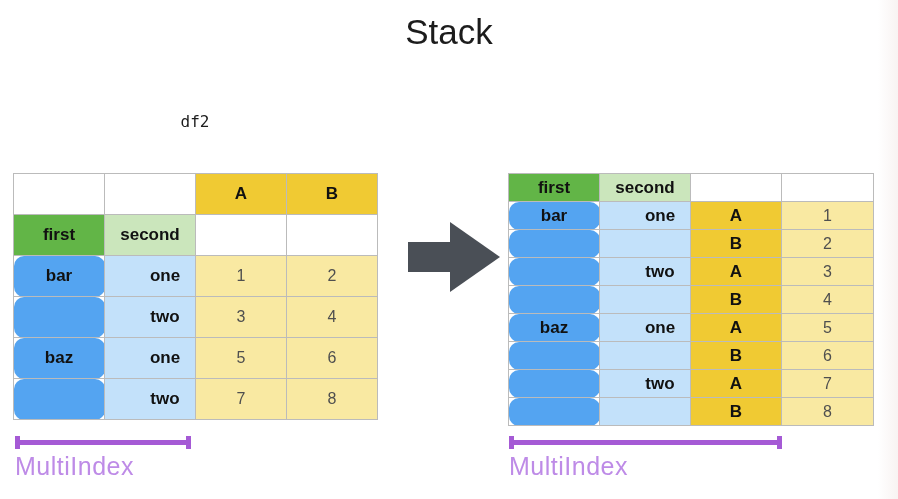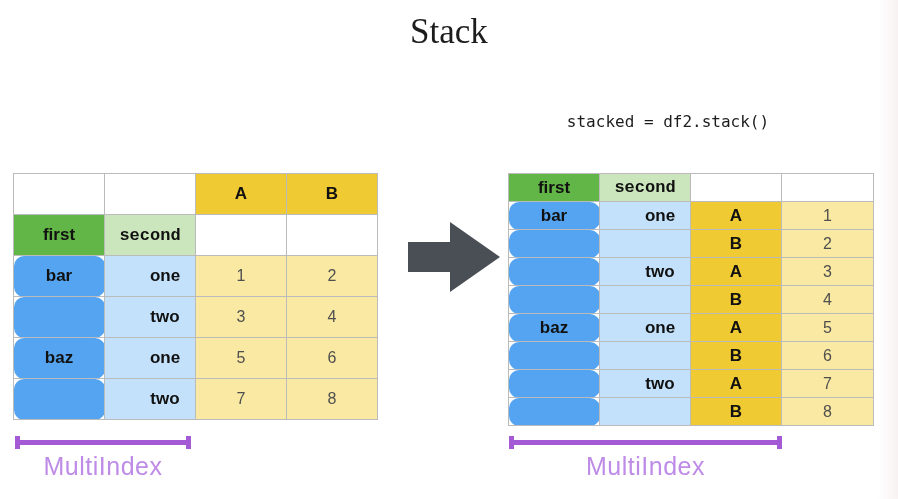--- a/index.html
+++ b/index.html
@@ -11,21 +11,21 @@
     --text-dark:#111111; --text-value:#4f4f4f;
   }
   *{margin:0;padding:0;box-sizing:border-box;}
   html,body{background:#ffffff;}
   .canvas{
     position:relative; width:898px; height:499px; background:#ffffff;
     font-family:"Liberation Sans", sans-serif; overflow:hidden;
   }
   .page-title{
     position:absolute; top:12px; left:0; right:0;
-    text-align:center; font-family:Liberation Serif, serif;
+    text-align:center; font-family:Liberation Sans, sans-serif;
     font-size:35px; font-weight:500; color:#1c1c1c;
   }
   .caption{
     position:absolute; top:112px; text-align:center;
     font-family:"DejaVu Sans Mono", monospace; font-size:16px; color:#1c1c1c;
   }
   .caption-left{left:13px; width:364px;}
   .caption-right{left:508px; width:320px;}
   table.tbl{
     position:absolute; border-collapse:collapse; table-layout:fixed;
@@ -37,21 +37,21 @@
     border:1px solid var(--grid);
     text-align:center; vertical-align:middle;
     overflow:hidden; white-space:nowrap;
   }
   .tbl-left td{height:41px;}
   .tbl-right td{height:28px;}
   td.ix{font-weight:bold; color:var(--text-dark); font-size:17px;}
   td.val{font-weight:normal; color:var(--text-value); font-size:16px;}
   td.cw{background:#ffffff;}
   td.cgr{background:var(--green);text-align:center;}
-  td.clg{background:var(--light-green);font-family:Liberation Mono, monospace;}
+  td.clg{background:var(--light-green);}
   td.cb{background:var(--blue);border-radius:10px;}
   td.clb{background:var(--light-blue);padding-left:30px;}
   td.cg{background:var(--gold);}
   td.cy{background:var(--light-yellow);}
   .arrow{position:absolute; left:408px; top:222px; width:92px; height:70px;}
   .arrow-tail{
     position:absolute; left:0; top:20px; width:44px; height:30px;
     background:var(--arrow);
   }
   .arrow-head{
@@ -63,39 +63,39 @@
     position:absolute; top:436px; height:13px;
     border-left:5px solid var(--bracket); border-right:5px solid var(--bracket);
   }
   .bracket::before{
     content:""; position:absolute; left:0; right:0; top:4px; height:5px;
     background:var(--bracket);
   }
   .bracket-left{left:15px; width:176px;}
   .bracket-right{left:509px; width:273px;}
   .mi-label{
-    position:absolute; top:452px; text-align:center;
+    position:absolute; top:452px; text-align:left;
     font-family:"Liberation Sans", sans-serif; font-weight:300;
     font-size:25px; color:var(--multiindex-text); letter-spacing:0.5px;
   }
   .mi-left{left:15px; width:176px;}
   .mi-right{left:509px; width:273px;}
   .edge-strip{
     position:absolute; right:0; top:0; bottom:0; width:20px;
     background:linear-gradient(to right,#ffffff 0%,#f8f3f2 100%);
   }
 </style>
 </head>
 <body>
 
 <div class="canvas">
 
   <h1 class="page-title">Stack</h1>
 
-  <div class="caption caption-right">stacked = df2.stack()</div>
+  <div class="caption caption-left">df2</div>
 
   <table class="tbl tbl-left">
     <colgroup>
         <col style="width:91px">
         <col style="width:91px">
         <col style="width:91px">
         <col style="width:91px">
       </colgroup>
     <tbody>
       <tr>

